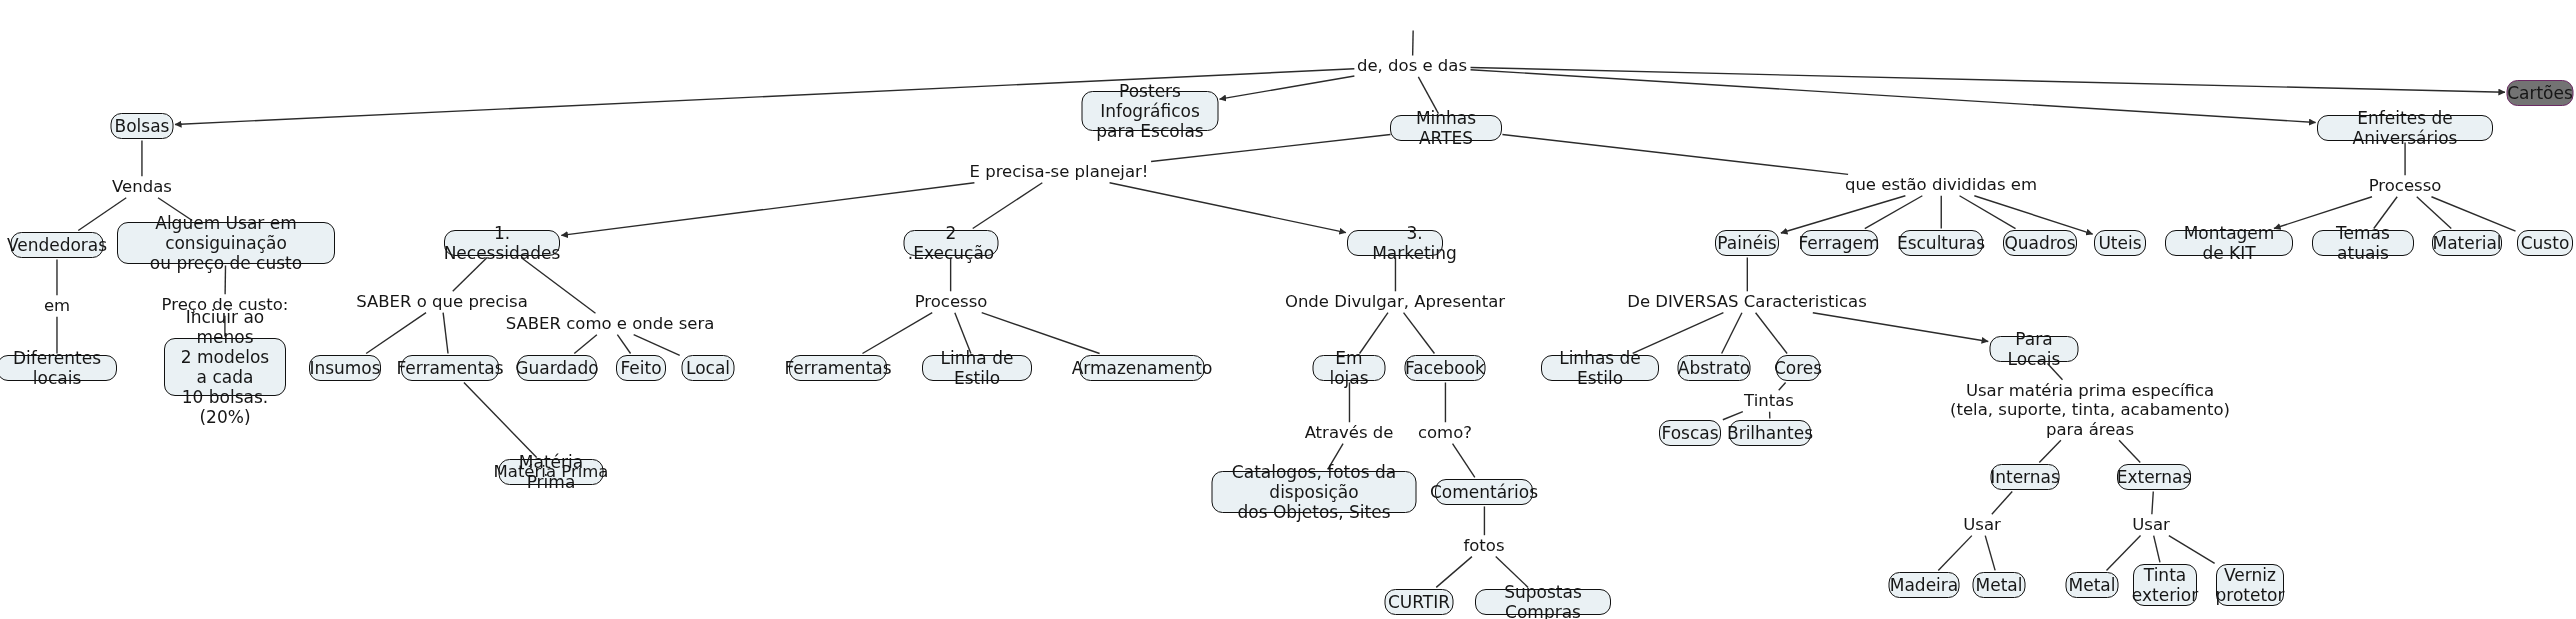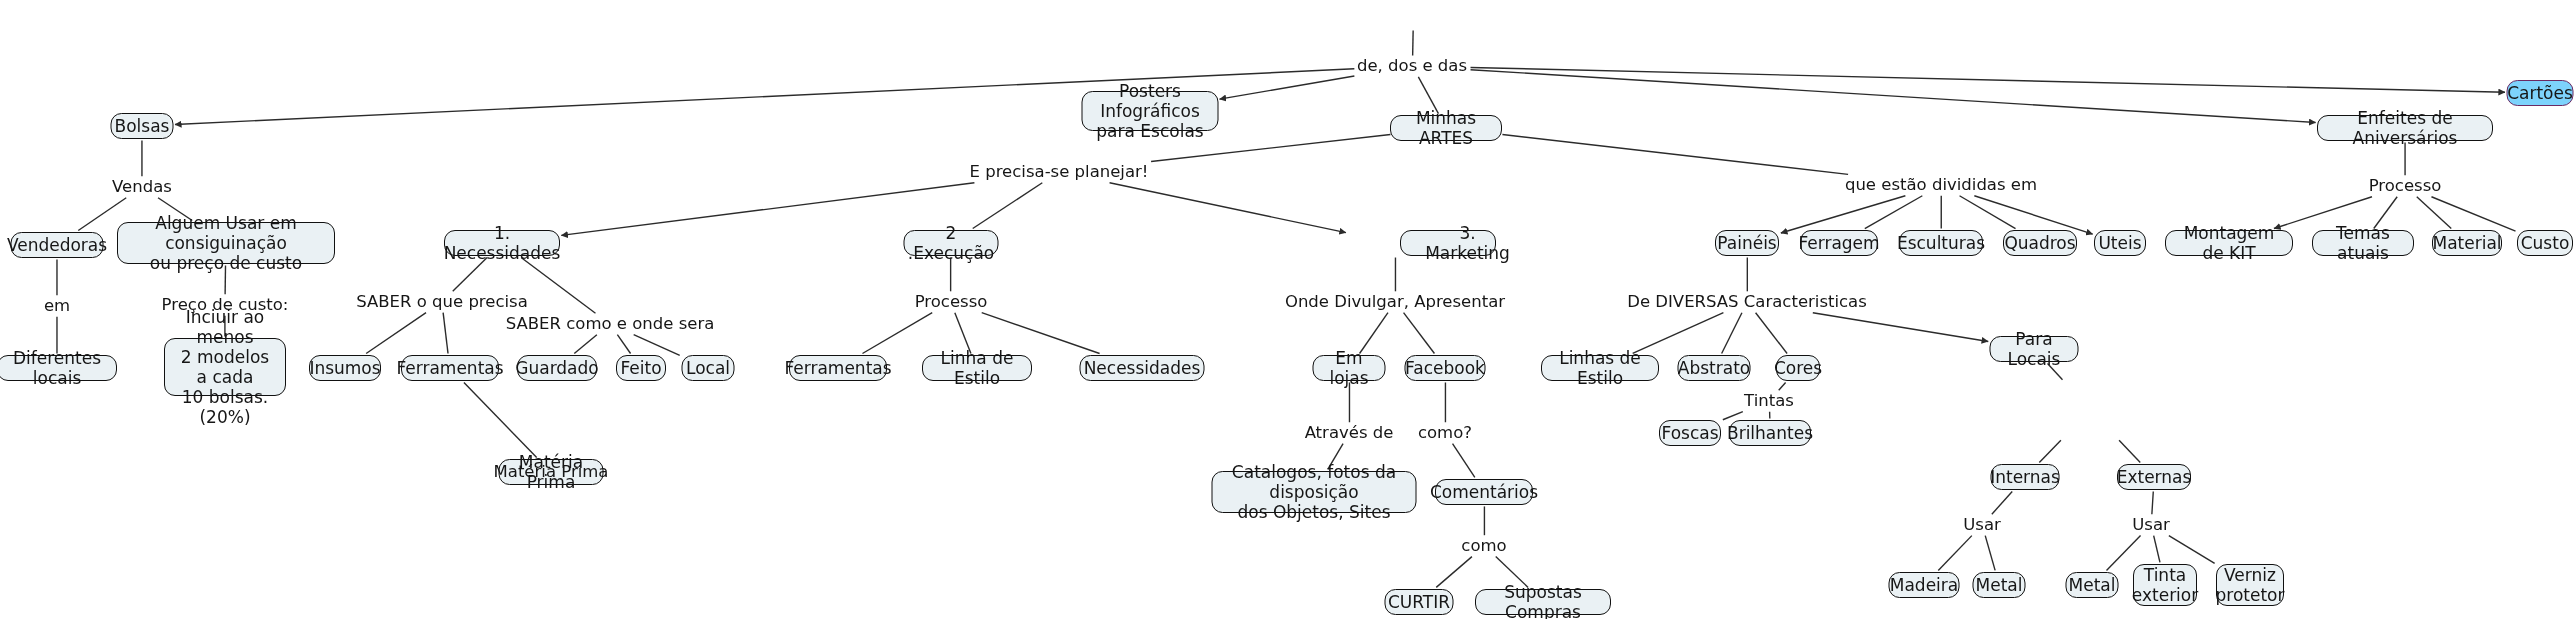--- a/index.html
+++ b/index.html
@@ -25,21 +25,21 @@
     text-align:center;
     display:flex;
     align-items:center;
     justify-content:center;
     padding:3px 9px;
     white-space:pre-line;
     transform:translate(-50%,-50%);
     cursor:pointer;
   }
   .node.accent{
-    background:#7dd3fc;
+    background:#737373;
     border-color:#6b2a63;
   }
   .linklabel{
     position:absolute;
     color:#161616;
     font-size:16.5px;
     line-height:1.18;
     text-align:center;
     white-space:pre-line;
     transform:translate(-50%,-50%);
@@ -131,42 +131,42 @@
 para Escolas</span></div>
     <div class="node" style="left: 142px; top: 126px; width: 63px; height: 26px;"><span>Bolsas</span></div>
     <div class="node" style="left: 1446px; top: 128px; width: 112px; height: 26px;"><span>Minhas ARTES</span></div>
     <div class="node accent" style="left: 2540px; top: 93px; width: 67px; height: 26px;"><span>Cartões</span></div>
     <div class="node" style="left: 2405px; top: 128px; width: 176px; height: 26px;"><span>Enfeites de Aniversários</span></div>
     <div class="node" style="left: 57px; top: 245px; width: 93px; height: 26px;"><span>Vendedoras</span></div>
     <div class="node" style="left: 226px; top: 243px; width: 218px; height: 42px;"><span>Alguem Usar em consiguinação
 ou preço de custo</span></div>
     <div class="node" style="left: 502px; top: 243px; width: 116px; height: 26px;"><span>1. Necessidades</span></div>
     <div class="node" style="left: 951px; top: 243px; width: 95px; height: 26px;"><span>2 .Execução</span></div>
-    <div class="node" style="left: 1448px; top: 243px; width: 96px; height: 26px; padding-left: 48px;"><span>3. Marketing</span></div>
+    <div class="node" style="left: 1395px; top: 243px; width: 96px; height: 26px; padding-left: 48px;"><span>3. Marketing</span></div>
     <div class="node" style="left: 1747px; top: 243px; width: 64px; height: 26px;"><span>Painéis</span></div>
     <div class="node" style="left: 1839px; top: 243px; width: 78px; height: 26px;"><span>Ferragem</span></div>
     <div class="node" style="left: 1941px; top: 243px; width: 84px; height: 26px;"><span>Esculturas</span></div>
     <div class="node" style="left: 2040px; top: 243px; width: 74px; height: 26px;"><span>Quadros</span></div>
     <div class="node" style="left: 2120px; top: 243px; width: 52px; height: 26px;"><span>Uteis</span></div>
     <div class="node" style="left: 2229px; top: 243px; width: 128px; height: 26px;"><span>Montagem de KIT</span></div>
     <div class="node" style="left: 2363px; top: 243px; width: 102px; height: 26px;"><span>Temas atuais</span></div>
     <div class="node" style="left: 2467px; top: 243px; width: 70px; height: 26px;"><span>Material</span></div>
     <div class="node" style="left: 2545px; top: 243px; width: 56px; height: 26px;"><span>Custo</span></div>
     <div class="node" style="left: 57px; top: 368px; width: 120px; height: 26px;"><span>Diferentes locais</span></div>
     <div class="node" style="left: 225px; top: 367px; width: 122px; height: 58px;"><span>Inciuir ao menos
 2 modelos a cada
 10 bolsas. (20%)</span></div>
     <div class="node" style="left: 345px; top: 368px; width: 72px; height: 26px;"><span>Insumos</span></div>
     <div class="node" style="left: 450px; top: 368px; width: 98px; height: 26px;"><span>Ferramentas</span></div>
     <div class="node" style="left: 557px; top: 368px; width: 80px; height: 26px;"><span>Guardado</span></div>
     <div class="node" style="left: 641px; top: 368px; width: 50px; height: 26px;"><span>Feito</span></div>
     <div class="node" style="left: 708px; top: 368px; width: 53px; height: 26px;"><span>Local</span></div>
     <div class="node" style="left: 838px; top: 368px; width: 98px; height: 26px;"><span>Ferramentas</span></div>
     <div class="node" style="left: 977px; top: 368px; width: 110px; height: 26px;"><span>Linha de Estilo</span></div>
-    <div class="node" style="left: 1142px; top: 368px; width: 125px; height: 26px;"><span>Necessidades</span></div>
+    <div class="node" style="left: 1142px; top: 368px; width: 125px; height: 26px;"><span>Armazenamento</span></div>
     <div class="node" style="left: 1349px; top: 368px; width: 73px; height: 26px;"><span>Em lojas</span></div>
     <div class="node" style="left: 1445px; top: 368px; width: 81px; height: 26px;"><span>Facebook</span></div>
     <div class="node" style="left: 1600px; top: 368px; width: 118px; height: 26px;"><span>Linhas de Estilo</span></div>
     <div class="node" style="left: 1714px; top: 368px; width: 73px; height: 26px;"><span>Abstrato</span></div>
     <div class="node" style="left: 1798px; top: 368px; width: 44px; height: 26px;"><span>Cores</span></div>
     <div class="node" style="left: 2034px; top: 349px; width: 89px; height: 26px;"><span>Para Locais</span></div>
     <div class="node" style="left: 1690px; top: 433px; width: 62px; height: 26px;"><span>Foscas</span></div>
     <div class="node" style="left: 1770px; top: 433px; width: 82px; height: 26px;"><span>Brilhantes</span></div>
     <div class="node" style="left: 1314px; top: 492px; width: 205px; height: 42px;"><span>Catalogos, fotos da disposição
 dos Objetos, Sites</span></div>
@@ -189,20 +189,23 @@
     <div class="linklabel" style="left: 1941px; top: 185px;">que estão divididas em</div>
     <div class="linklabel" style="left: 2405px; top: 186px;">Processo</div>
     <div class="linklabel" style="left: 57px; top: 306px;">em</div>
     <div class="linklabel" style="left: 225px; top: 305px;">Preço de custo:</div>
     <div class="linklabel" style="left: 442px; top: 302px;">SABER o que precisa</div>
     <div class="linklabel" style="left: 610px; top: 324px;">SABER como e onde sera</div>
     <div class="linklabel" style="left: 951px; top: 302px;">Processo</div>
     <div class="linklabel" style="left: 1395px; top: 302px;">Onde Divulgar, Apresentar</div>
     <div class="linklabel" style="left: 1747px; top: 302px;">De DIVERSAS Caracteristicas</div>
     <div class="linklabel" style="left: 1769px; top: 401px;">Tintas</div>
+    <div class="linklabel" style="left: 2090px; top: 410px;">Usar matéria prima específica
+(tela, suporte, tinta, acabamento)
+para áreas</div>
     <div class="linklabel" style="left: 1349px; top: 433px;">Através de</div>
     <div class="linklabel" style="left: 1445px; top: 433px;">como?</div>
     <div class="linklabel" style="left: 1982px; top: 525px;">Usar</div>
     <div class="linklabel" style="left: 2151px; top: 525px;">Usar</div>
-    <div class="linklabel" style="left: 1484px; top: 546px;">como</div>
+    <div class="linklabel" style="left: 1484px; top: 546px;">fotos</div>
     <div class="linklabel" style="left: 551px; top: 472px;">Matéria Prima</div>
   </div>
 
 
 </body></html>

